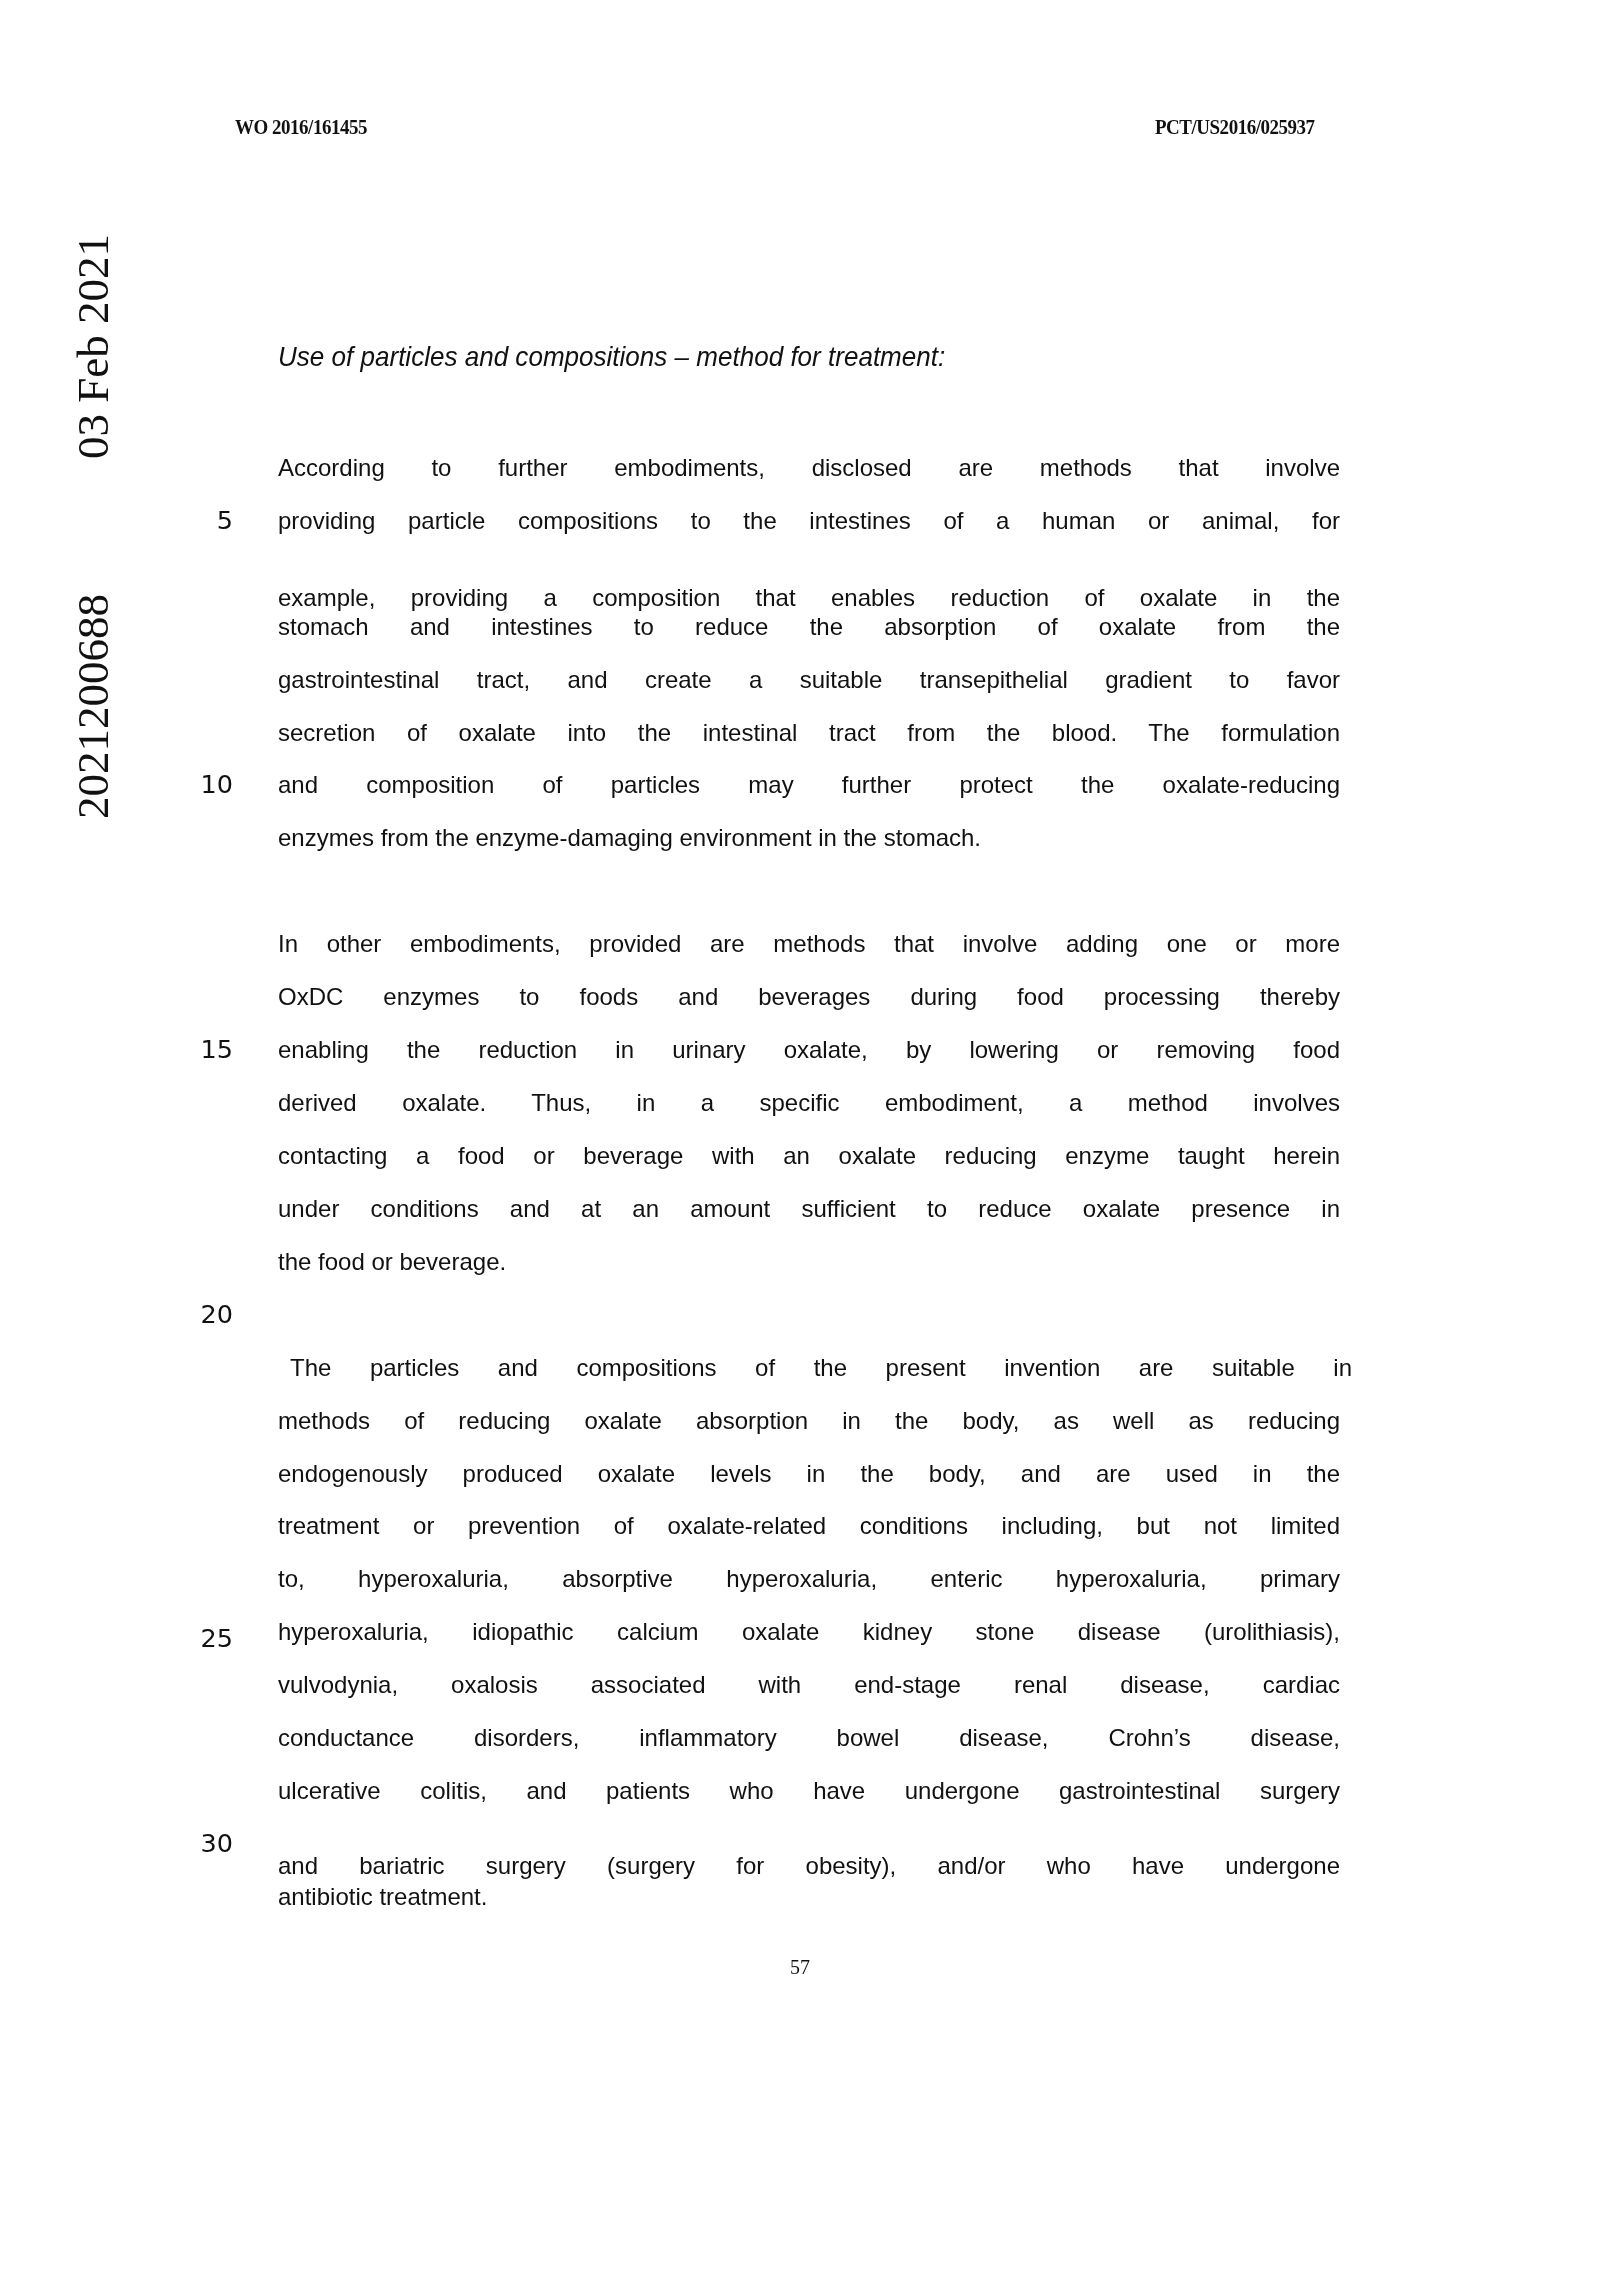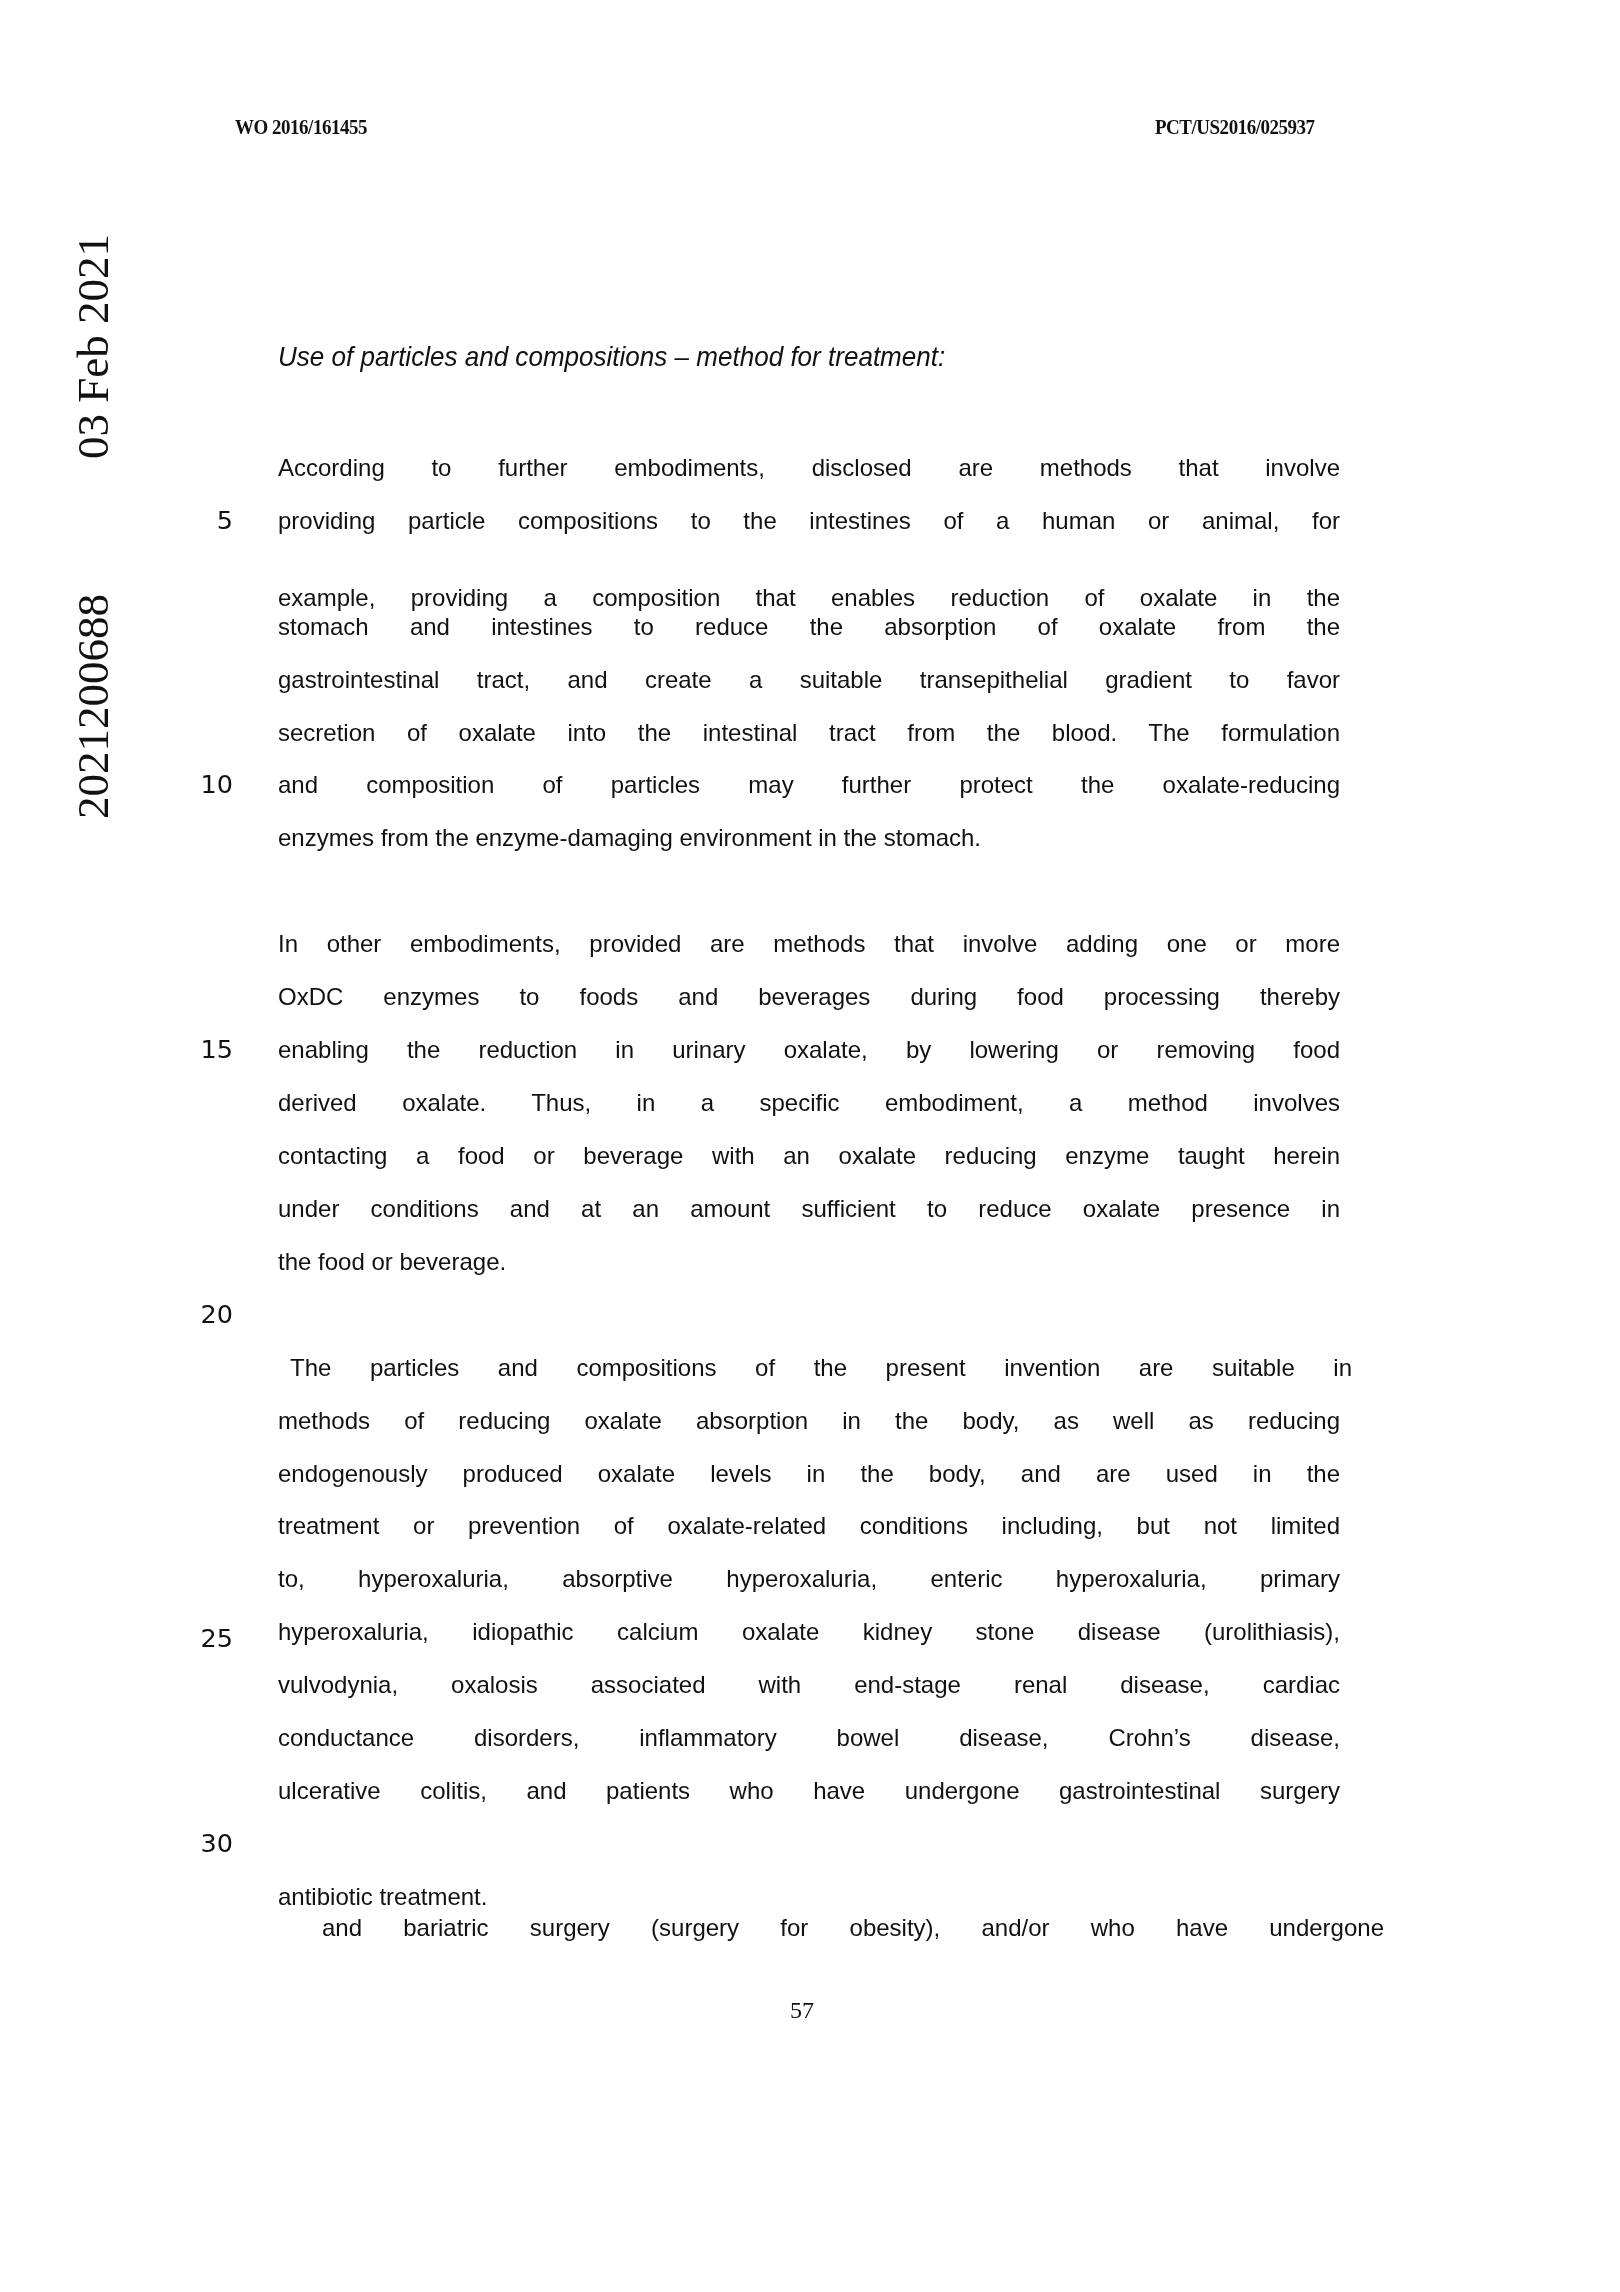--- a/index.html
+++ b/index.html
@@ -7,21 +7,21 @@
   .hdr { position: absolute; top: 116px; font-family: "Liberation Serif", serif; font-weight: bold; font-size: 20.6px; letter-spacing: -0.5px; transform: scaleX(0.92); transform-origin: left top; }
   #hdr-left { left: 235px; }
   #hdr-right { left: 1155px; }
   .side { position: absolute; left: 71px; font-family: "Liberation Serif", serif; font-size: 45px; transform: rotate(-90deg); transform-origin: left top; white-space: nowrap; line-height: 1; }
   #side-date { top: 459px; }
   #side-id { top: 819px; }
   .heading { position: absolute; left: 278px; top: 341px; font-family: "Liberation Sans", sans-serif; font-style: italic; font-size: 28px; transform: scaleX(0.93); transform-origin: left top; }
   .line { position: absolute; left: 278px; width: 1062px; font-family: "Liberation Sans", sans-serif; font-size: 24px; line-height: 35px; white-space: nowrap; text-align: justify; text-align-last: justify; }
   .line.last { text-align-last: left; }
   .ln { position: absolute; left: 194px; width: 39px; font-family: "DejaVu Sans", sans-serif; font-size: 25.5px; line-height: 35px; text-align: right; }
-  #page-num { position: absolute; left: 790px; top: 1997px; font-family: "Liberation Serif", serif; font-size: 24px; }
+  #page-num { position: absolute; left: 790px; top: 1956px; font-family: "Liberation Serif", serif; font-size: 20px; }
 </style>
 </head>
 <body>
 
 <div id="hdr-left" class="hdr">WO 2016/161455</div>
 <div id="hdr-right" class="hdr">PCT/US2016/025937</div>
 
 <div id="side-date" class="side">03 Feb 2021</div>
 <div id="side-id" class="side">2021200688</div>
 
@@ -51,21 +51,21 @@
 <div>
   <div class="line" style="top: 1350px; white-space: normal; height: 35px; overflow: hidden; margin-left: 12px;">The particles and compositions of the present invention are suitable in</div>
   <div class="line" style="top: 1403px; white-space: normal; height: 35px; overflow: hidden;">methods of reducing oxalate absorption in the body, as well as reducing</div>
   <div class="line" style="top: 1456px; white-space: normal; height: 35px; overflow: hidden;">endogenously produced oxalate levels in the body, and are used in the</div>
   <div class="line" style="top: 1508px; white-space: normal; height: 35px; overflow: hidden;">treatment or prevention of oxalate-related conditions including, but not limited</div>
   <div class="line" style="top: 1561px; white-space: normal; height: 35px; overflow: hidden;">to, hyperoxaluria, absorptive hyperoxaluria, enteric hyperoxaluria, primary</div>
   <div class="line" style="top: 1614px; white-space: normal; height: 35px; overflow: hidden;">hyperoxaluria, idiopathic calcium oxalate kidney stone disease (urolithiasis),</div>
   <div class="line" style="top: 1667px; white-space: normal; height: 35px; overflow: hidden;">vulvodynia, oxalosis associated with end-stage renal disease, cardiac</div>
   <div class="line" style="top: 1720px; white-space: normal; height: 35px; overflow: hidden;">conductance disorders, inflammatory bowel disease, Crohn’s disease,</div>
   <div class="line" style="top: 1773px; white-space: normal; height: 35px; overflow: hidden;">ulcerative colitis, and patients who have undergone gastrointestinal surgery</div>
-  <div class="line" style="top: 1910px; white-space: normal; height: 35px; overflow: hidden; margin-left: 44px;">and bariatric surgery (surgery for obesity), and/or who have undergone</div>
+  <div class="line" style="top: 1848px; white-space: normal; height: 35px; overflow: hidden;">and bariatric surgery (surgery for obesity), and/or who have undergone</div>
   <div class="line last" style="top: 1879px; white-space: normal; height: 35px; overflow: hidden;">antibiotic treatment.</div>
 </div>
 
 <div class="ln" style="top:503px">5</div>
 <div class="ln" style="top:767px">10</div>
 <div class="ln" style="top:1032px">15</div>
 <div class="ln" style="top:1297px">20</div>
 <div class="ln" style="top:1621px">25</div>
 <div class="ln" style="top:1826px">30</div>
 

